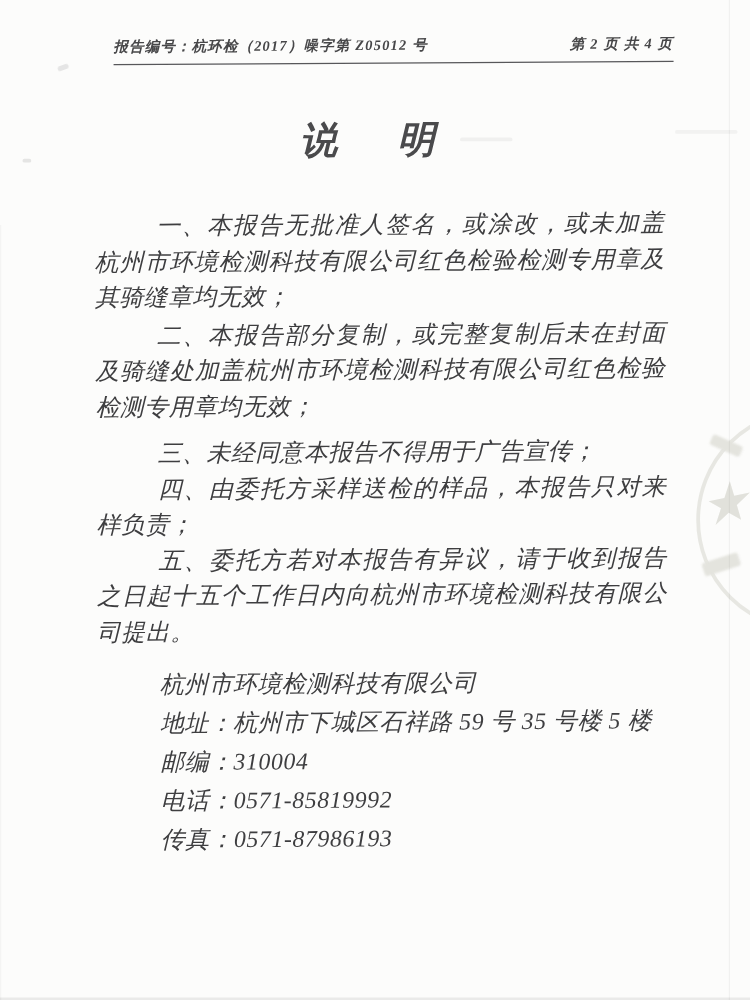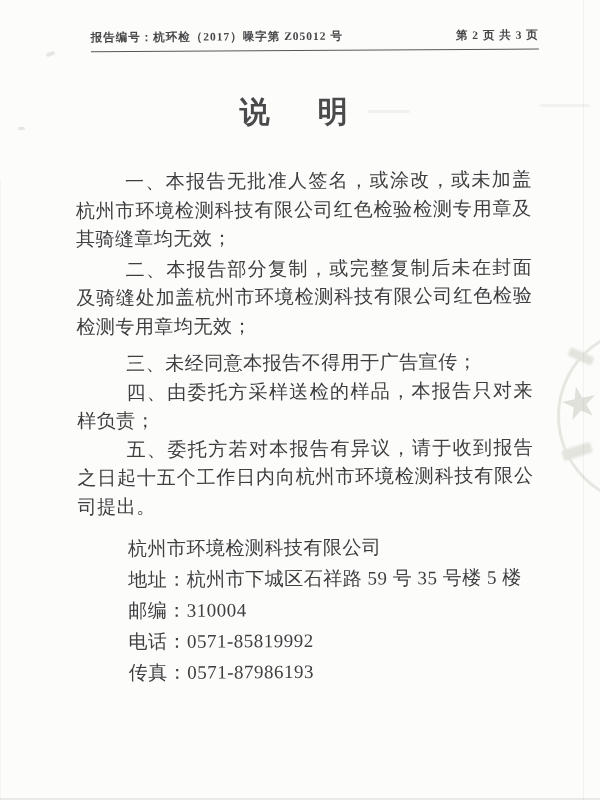--- a/index.html
+++ b/index.html
@@ -3,21 +3,21 @@
 <meta charset="utf-8">
 <style>
   html,body{margin:0;padding:0;}
   body{
     width:600px;height:800px;overflow:hidden;
     background:#fbfbfa;
     font-family:"Liberation Serif","DejaVu Serif",serif;
     color:#3e3e40;
     position:relative;
   }
-  .page{position:absolute;inset:0;background:#fcfcfb;}
+  .page{position:absolute;inset:0;background:#fcfcfb;font-style:italic;}
   .tilt{position:absolute;inset:0;transform:rotate(-0.35deg);transform-origin:50% 50%;}
 
   
   .hdr{
     position:absolute;left:93px;right:59px;top:29px;
     display:flex;justify-content:space-between;align-items:flex-end;
     font-size:11.5px;font-weight:bold;letter-spacing:1px;
     color:#474749;
     border-bottom:1.5px solid #57575a;
     padding-bottom:6px;
@@ -79,21 +79,21 @@
   .edge-left{position:absolute;left:0;top:180px;bottom:0;width:1px;background:rgba(0,0,0,.03);}
 </style>
 </head>
 <body>
 
 <div class="page">
   <div class="tilt">
 
     <header class="hdr">
       <span>报告编号：杭环检（2017）噪字第 Z05012 号</span>
-      <span>第 2 页 共 3 页</span>
+      <span>第 2 页 共 4 页</span>
     </header>
 
     <h1 class="title">说　明</h1>
 
     <main class="notes">
         <p>一、本报告无批准人签名，或涂改，或未加盖杭州市环境检测科技有限公司红色检验检测专用章及其骑缝章均无效；</p>
         <p>二、本报告部分复制，或完整复制后未在封面及骑缝处加盖杭州市环境检测科技有限公司红色检验检测专用章均无效；</p>
         <p>三、未经同意本报告不得用于广告宣传；</p>
         <p>四、由委托方采样送检的样品，本报告只对来样负责；</p>
         <p>五、委托方若对本报告有异议，请于收到报告之日起十五个工作日内向杭州市环境检测科技有限公司提出。</p>

